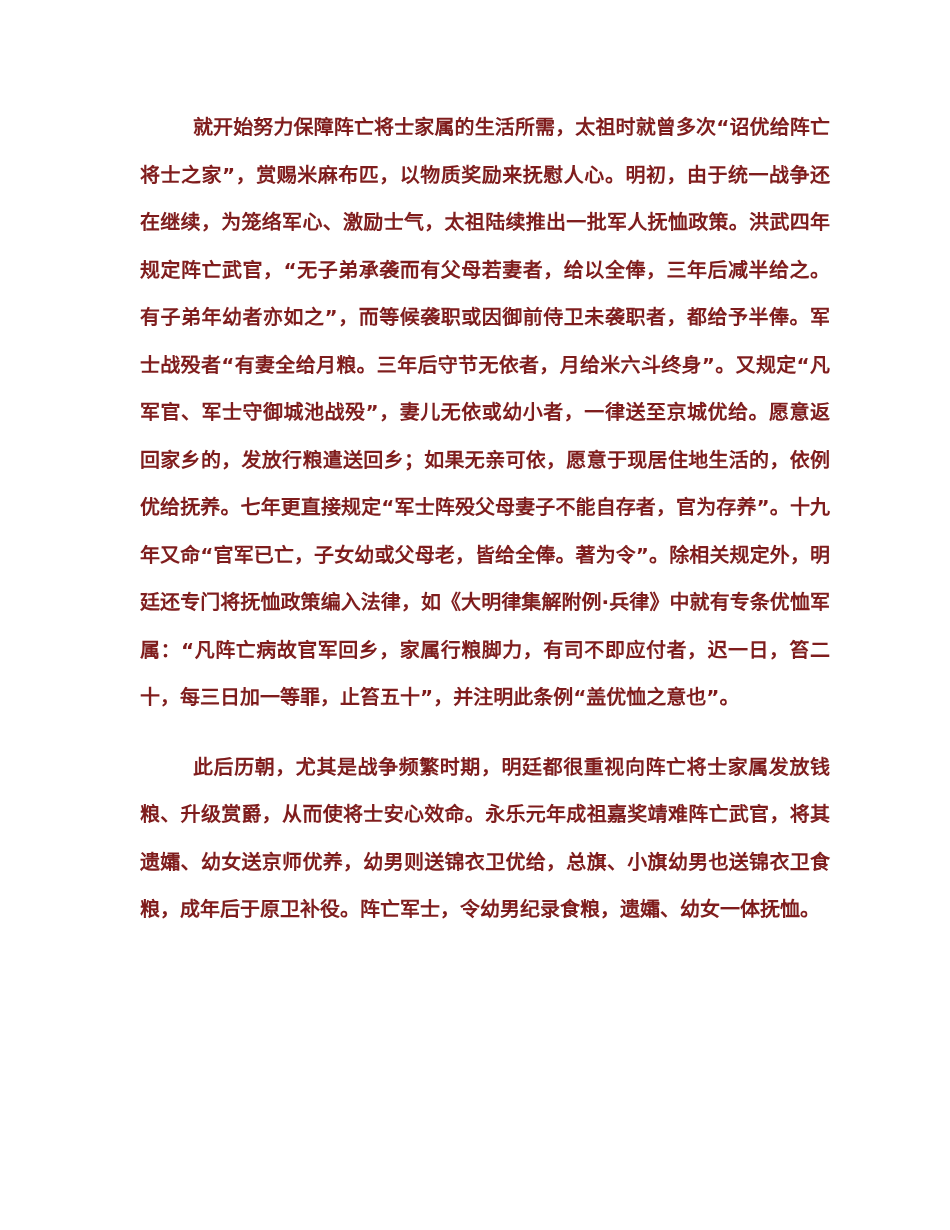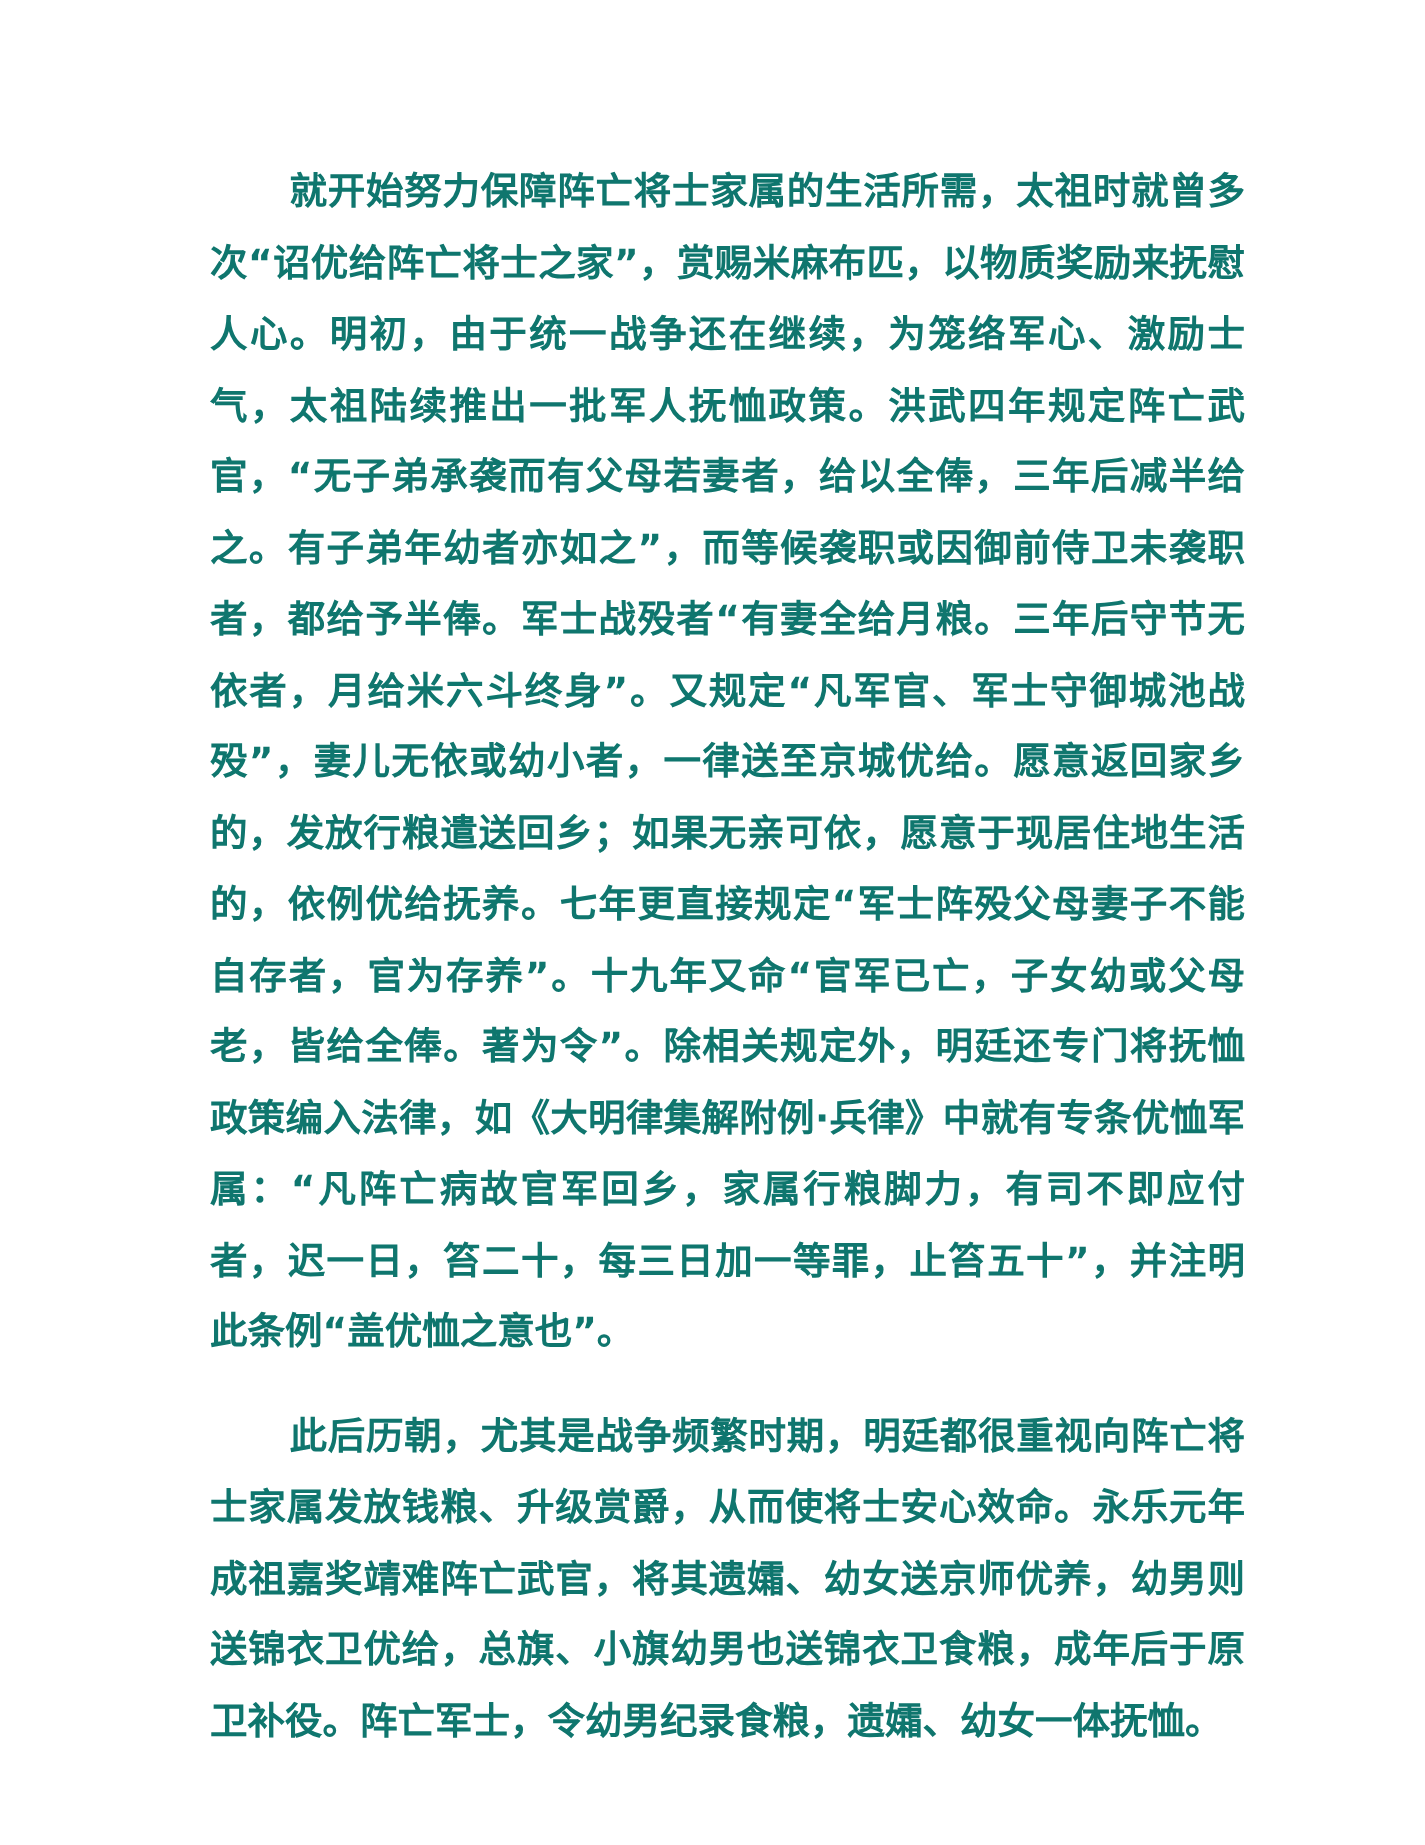--- a/index.html
+++ b/index.html
@@ -27,23 +27,23 @@
     left: 140px;
     top: 104px;
     width: 690px;
   }
 
   .para {
     margin: 0;
     padding: 0;
     font-family: "DejaVu Sans", "Liberation Sans", sans-serif;
     font-weight: 700;
-    font-size: 25px;
+    font-size: 20px;
     line-height: 47.5px;
-    color: #0f766e;
+    color: #7f1d1d;
     text-align: justify;
     text-justify: inter-character;
     text-indent: 53px;
     letter-spacing: 0px;
     word-break: break-all;
     -webkit-font-smoothing: antialiased;
   }
 
   .para + .para {
     margin-top: 22px;

